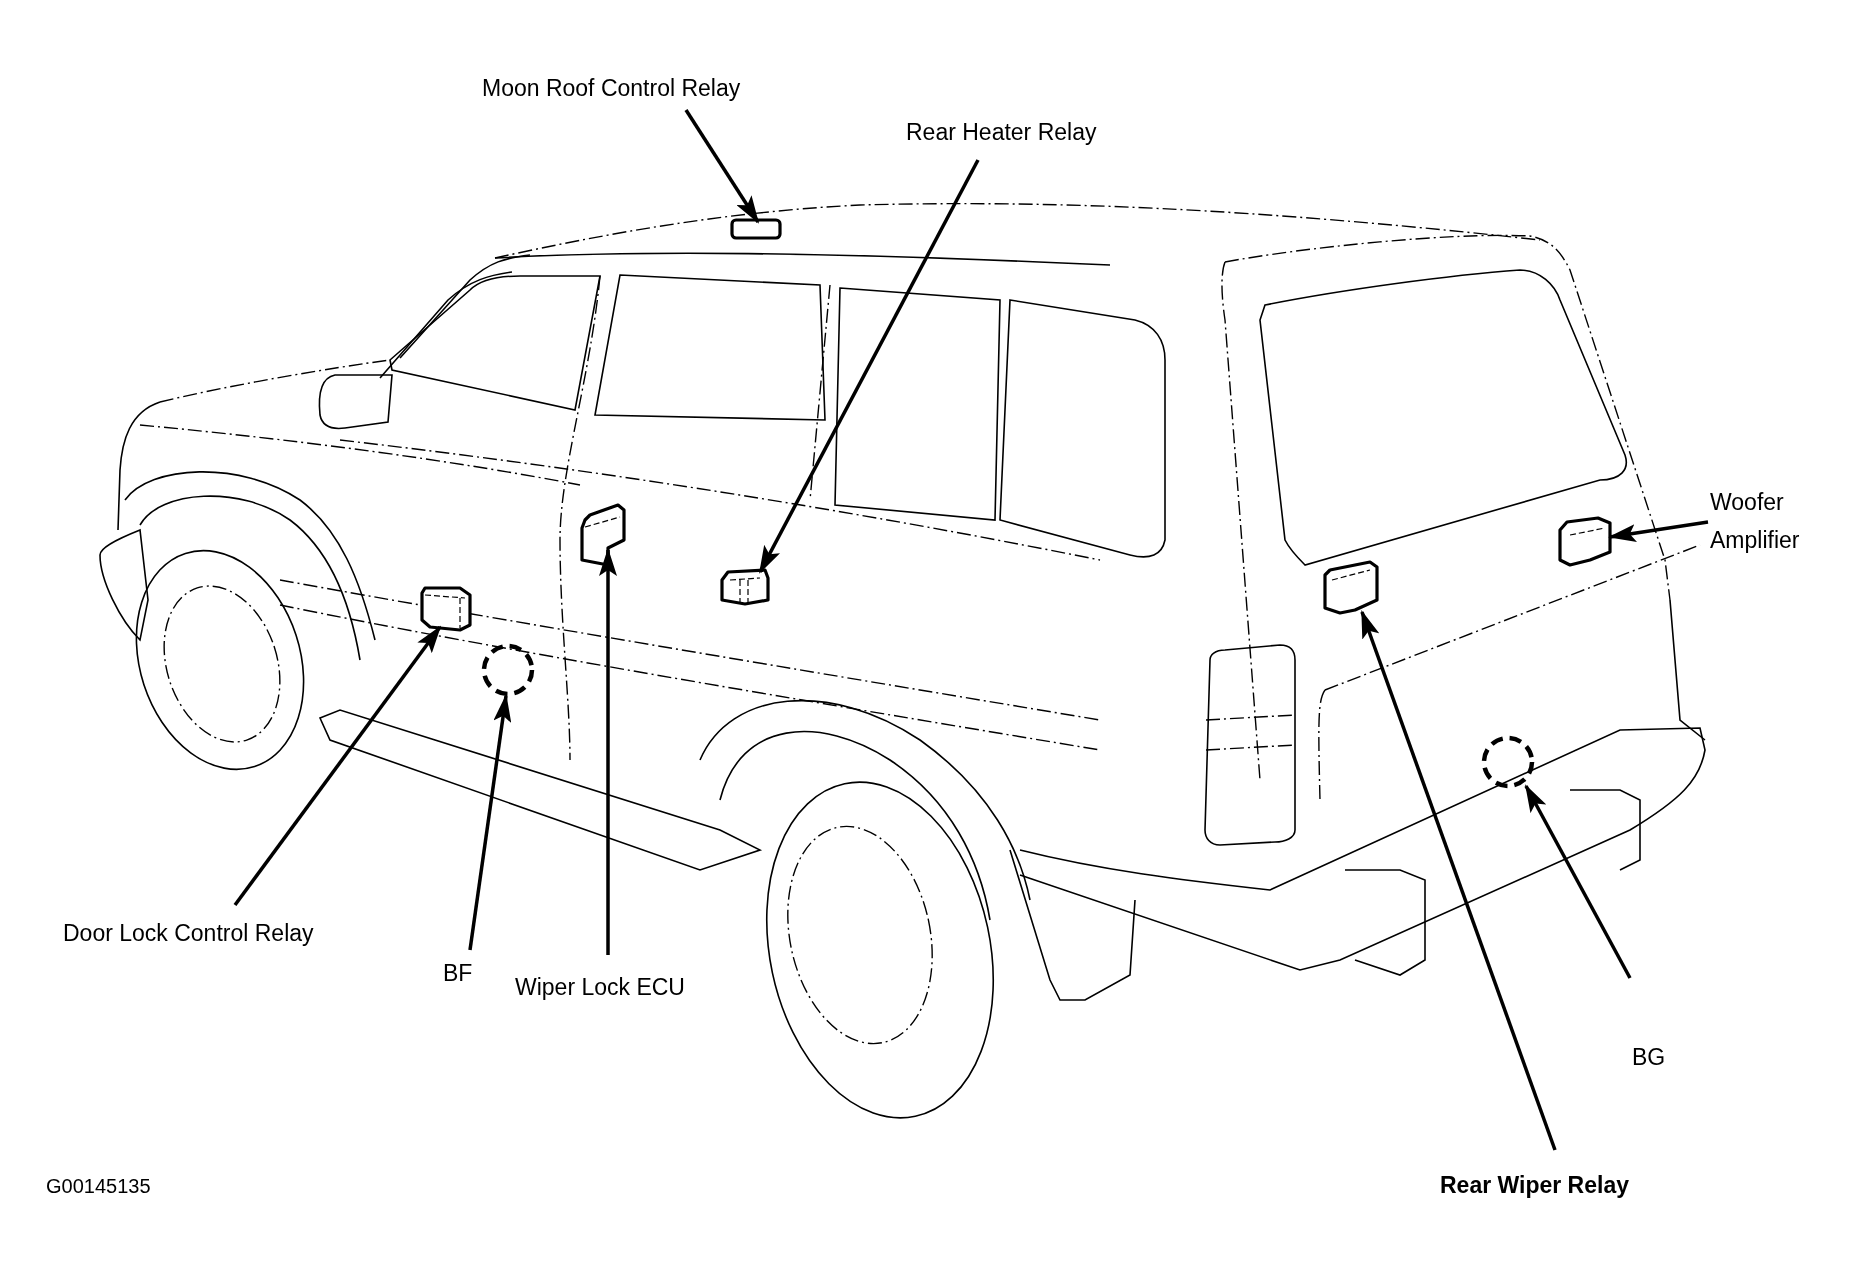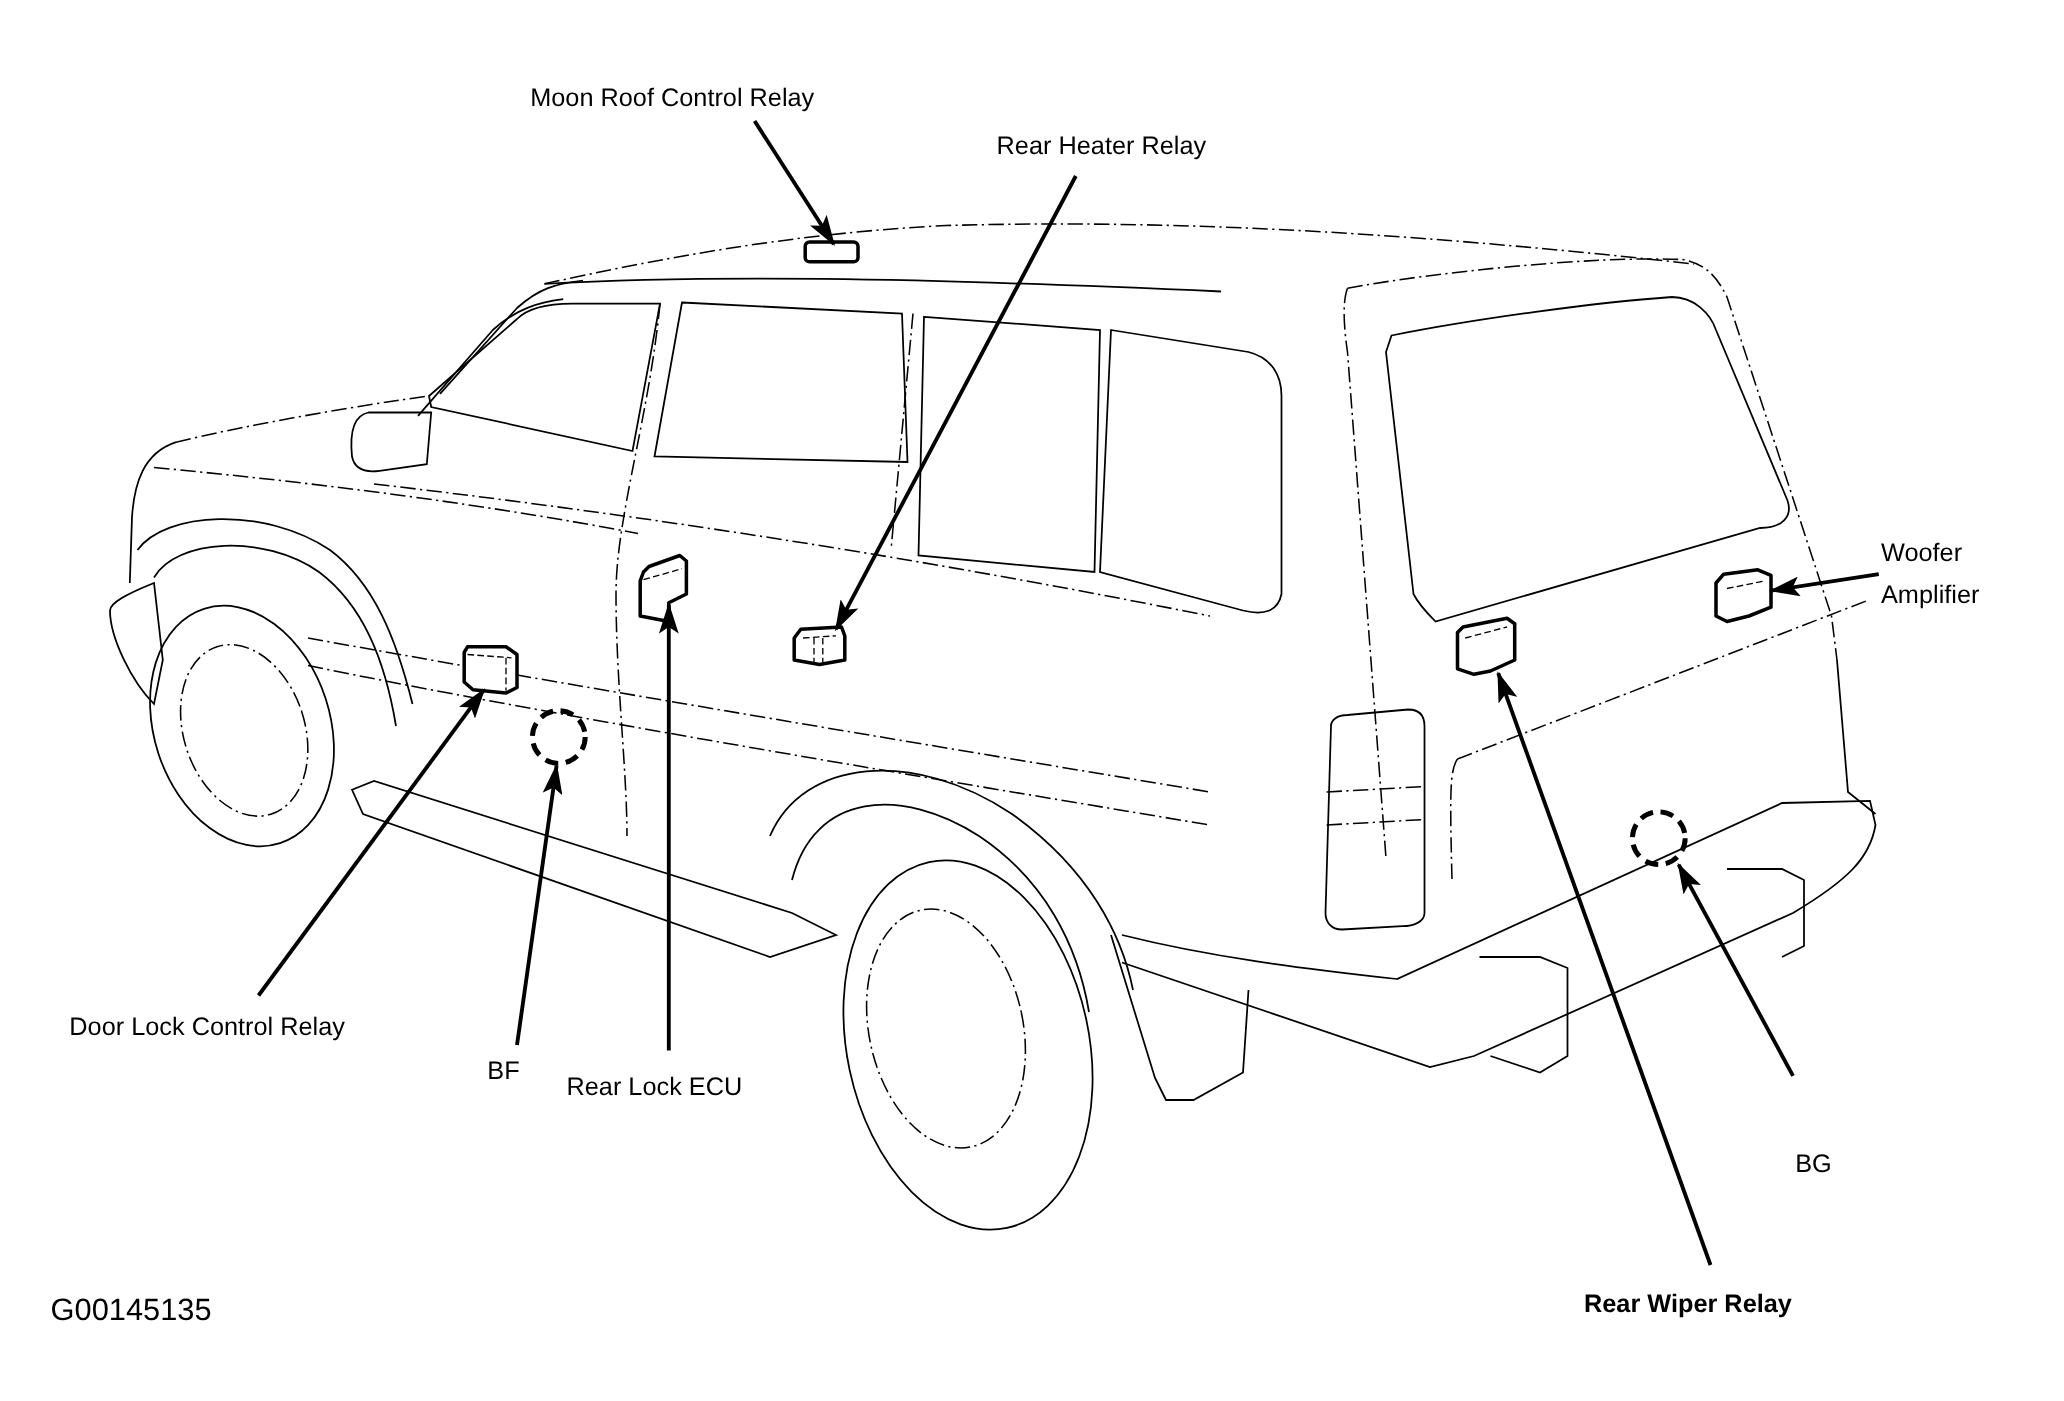--- a/index.html
+++ b/index.html
@@ -1,20 +1,20 @@
 <!DOCTYPE html>
 <html><head>
 <meta charset="utf-8">
 <style>
   html, body { margin: 0; padding: 0; background: #ffffff; }
   body { width: 1876px; height: 1274px; position: relative; overflow: hidden;
          font-family: "Liberation Sans", sans-serif; color: #000; }
   #diagram { position: absolute; left: 0; top: 0; width: 1876px; height: 1274px; }
   .lbl { position: absolute; font-size: 23px; line-height: 34px; white-space: nowrap; color: #000; }
-  .code { position: absolute; font-size: 28px; color: #000; }
+  .code { position: absolute; font-size: 20px; color: #000; }
   .body-line { fill: none; stroke: #000; stroke-width: 1.6; }
   .dash { fill: none; stroke: #000; stroke-width: 1.4; stroke-dasharray: 14 4 2 4; }
   .comp { fill: #fff; stroke: #000; stroke-width: 3.2; stroke-linejoin: round; }
   .comp-thin { fill: none; stroke: #000; stroke-width: 1.2; stroke-dasharray: 6 3; }
   .leader { stroke: #000; stroke-width: 3.5; fill: none; }
   .ground { fill: none; stroke: #000; stroke-width: 4.5; stroke-dasharray: 12 7; }
 </style>
 </head>
 <body>
 
@@ -125,16 +125,16 @@
     <line class="leader" x1="1630" y1="978" x2="1526" y2="786" marker-end="url(#arrowL)"></line>
   </g>
 </svg>
 
 <div class="lbl" style="left:482px; top:71px;">Moon Roof Control Relay</div>
 <div class="lbl" style="left:878px; top:115px;margin-left:28px;">Rear Heater Relay</div>
 <div class="lbl" style="left:1710px; top:485px;">Woofer</div>
 <div class="lbl" style="left:1710px; top:523px;">Amplifier</div>
 <div class="lbl" style="left:35px; top:916px;margin-left:28px;">Door Lock Control Relay</div>
 <div class="lbl" style="left:443px; top:956px;">BF</div>
-<div class="lbl" style="left:515px; top:970px;">Rear Lock ECU</div>
+<div class="lbl" style="left:515px; top:970px;">Wiper Lock ECU</div>
 <div class="lbl" style="left:1632px; top:1040px;">BG</div>
 <div class="lbl" style="left:1440px; top:1168px;font-weight:bold;">Rear Wiper Relay</div>
 <div class="code" style="left:46px; top:1175px;">G00145135</div>
 
 </body></html>

